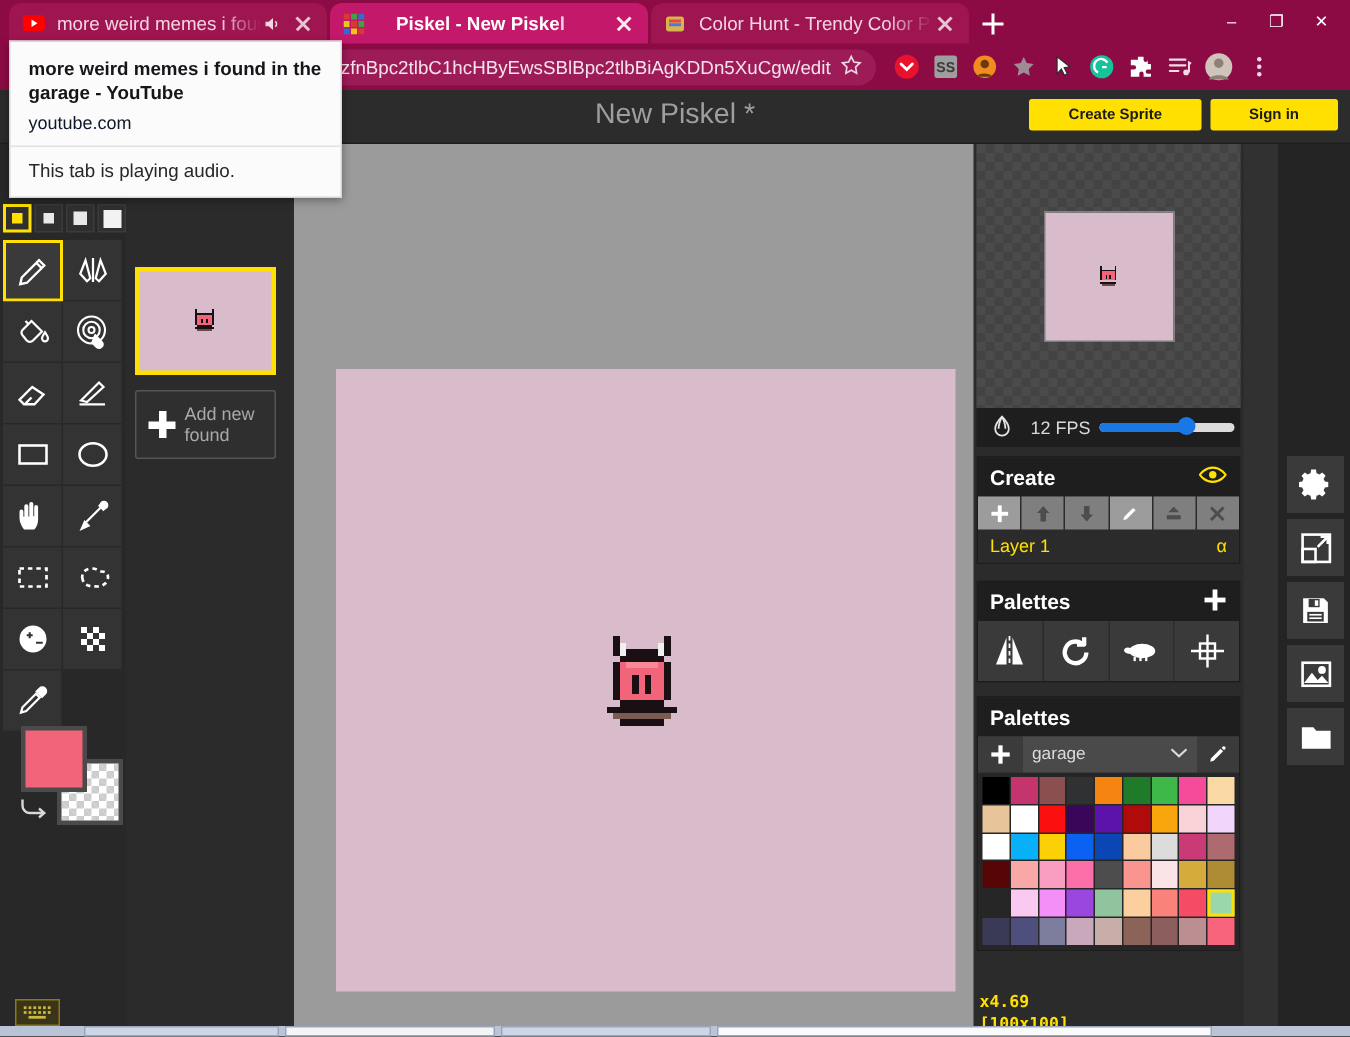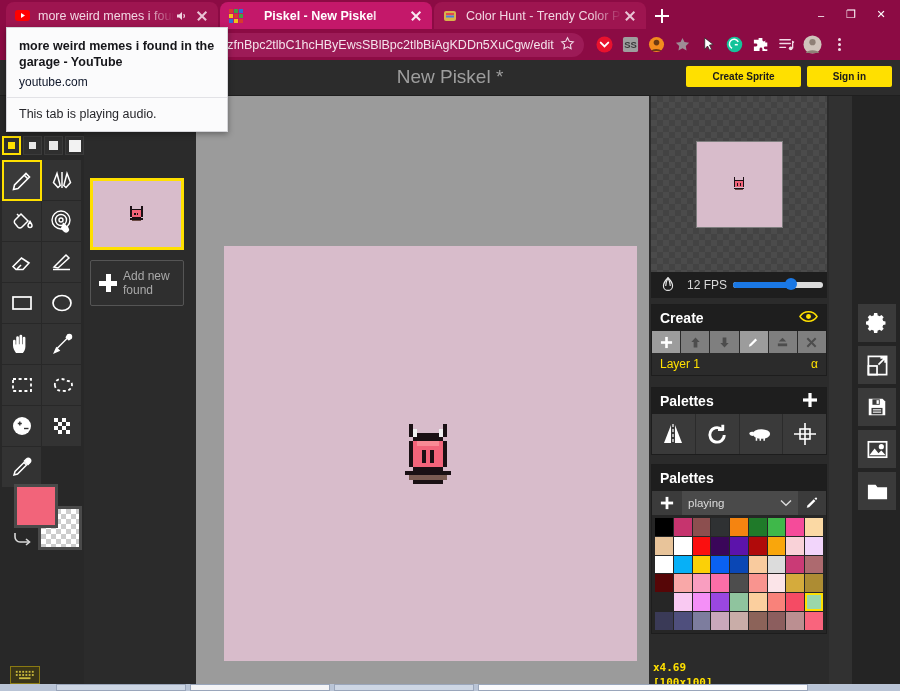--- a/index.html
+++ b/index.html
@@ -750,21 +750,21 @@
           <span>Palettes</span>
         </div>
         <div class="pal-toolbar">
           <div class="pal-add">
             <svg width="14" height="14" viewBox="0 0 16 16" fill="#fff">
                 <rect x="6.4" y="1" width="3.2" height="14"></rect>
                 <rect x="1" y="6.4" width="14" height="3.2"></rect>
               </svg>
           </div>
           <div class="pal-select">
-            <span>playing</span>
+            <span>garage</span>
             <span>
               <svg width="12" height="8" viewBox="0 0 12 8" fill="none" stroke="#dcdcdc" stroke-width="1.4">
                   <path d="M1 1.5L6 6.2 11 1.5"></path>
                 </svg>
             </span>
           </div>
           <div class="pal-edit">
             <svg width="14" height="14" viewBox="0 0 16 16" fill="#fff">
                 <path d="M2 13.5l.8-2.6L10 3.7l1.9 1.9-7.2 7.2z"></path>
                 <path d="M10.8 2.9l1.8 1.8 1-1a1.3 1.3 0 00-1.8-1.8z"></path>

